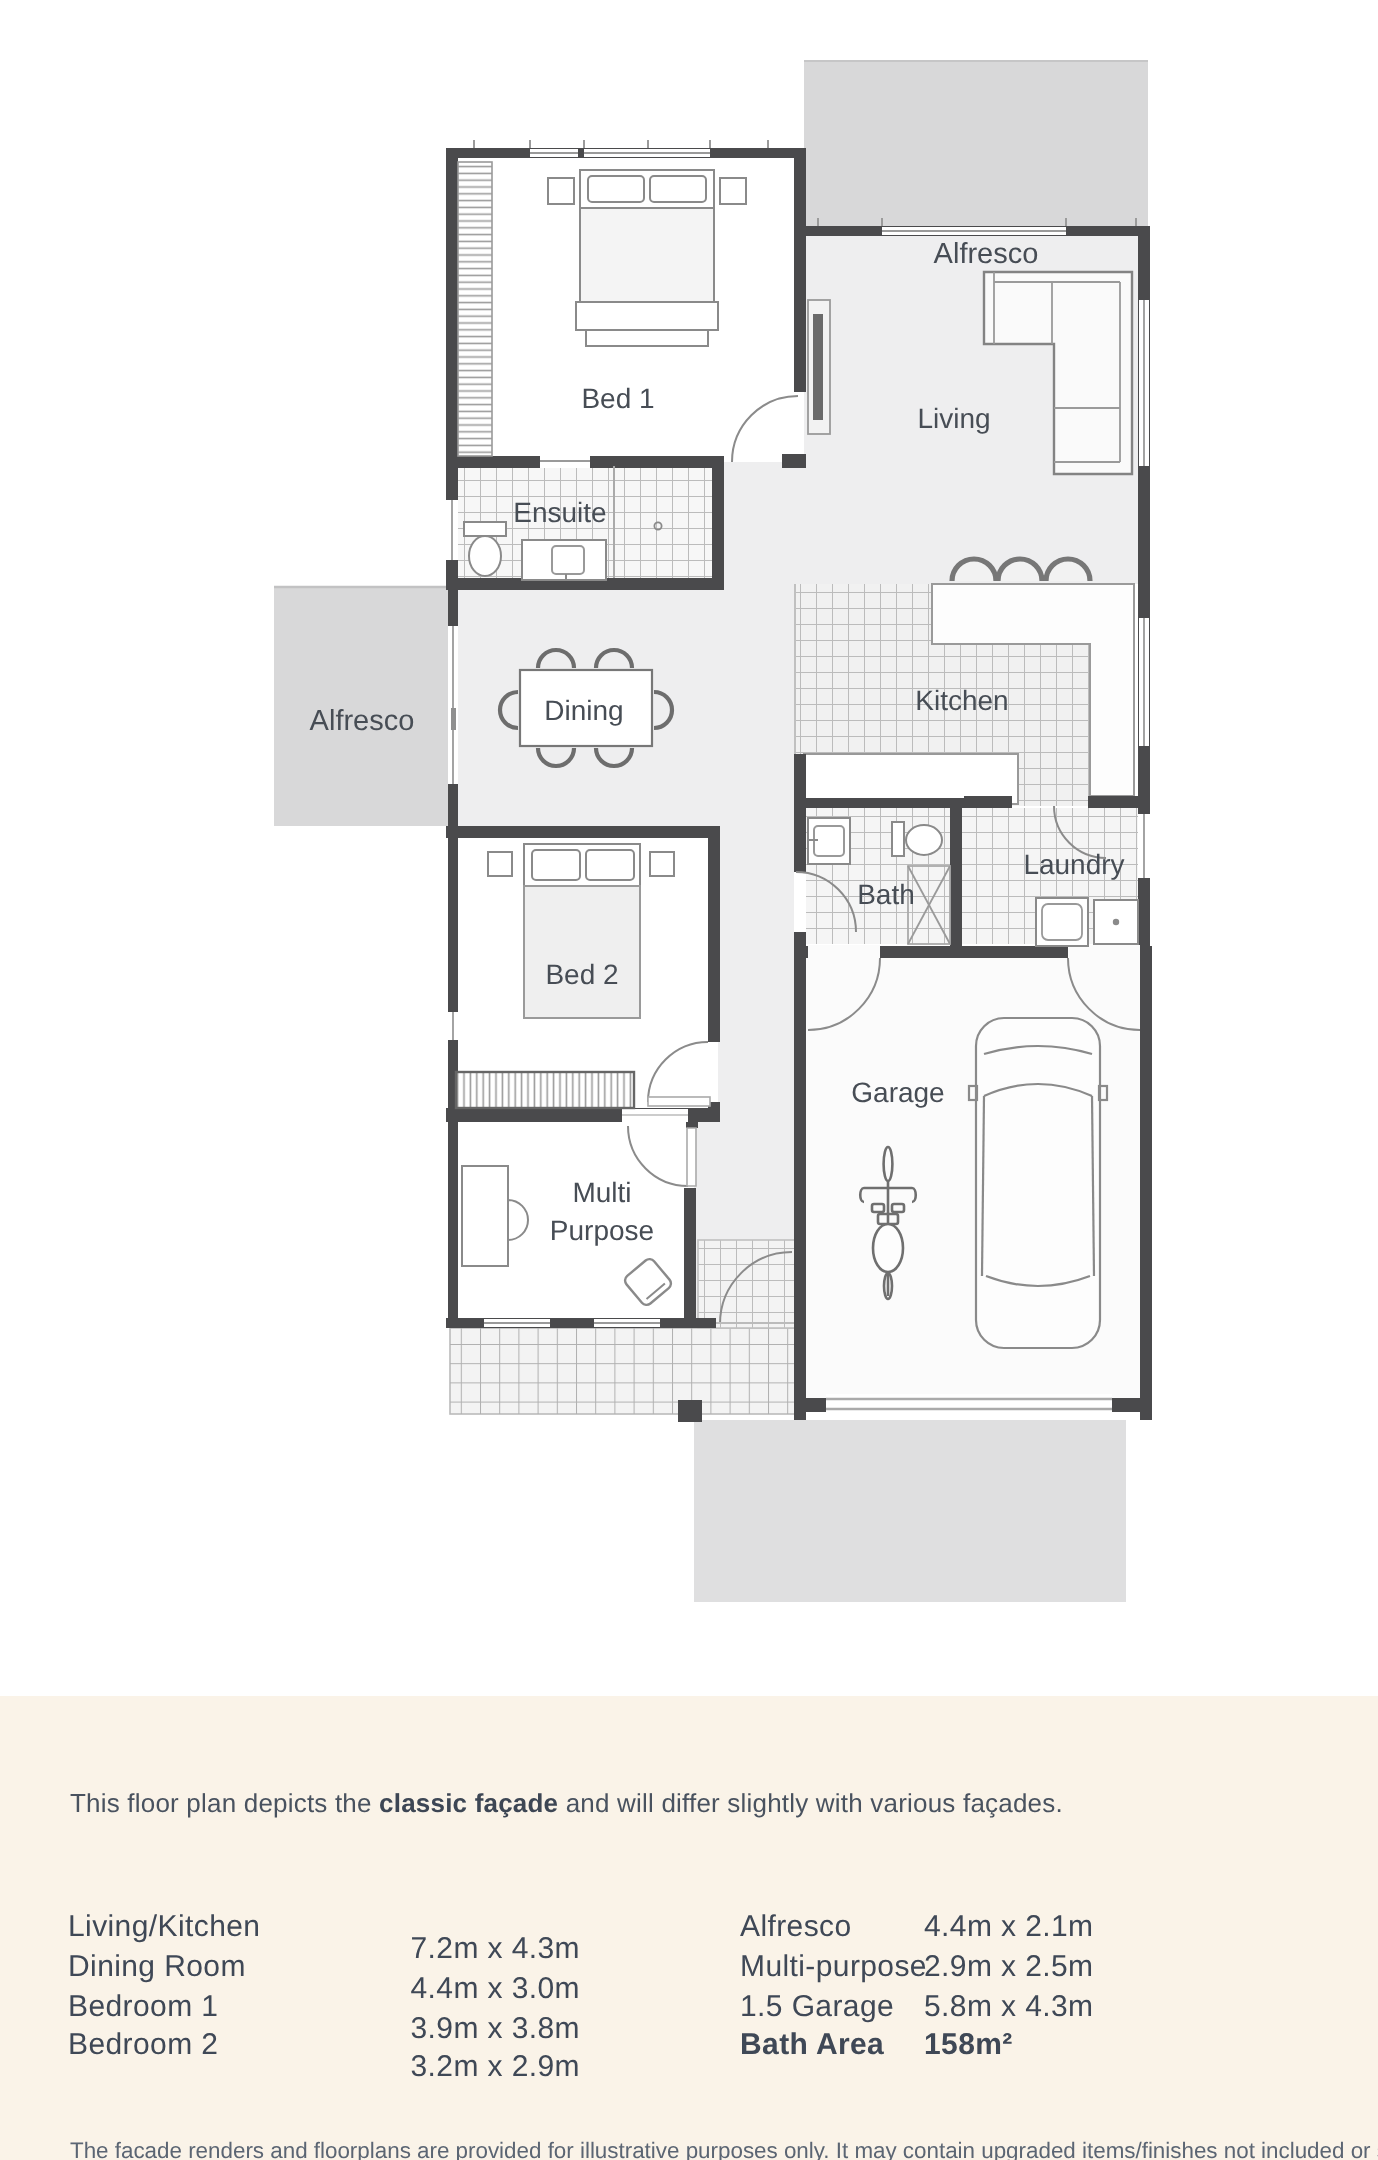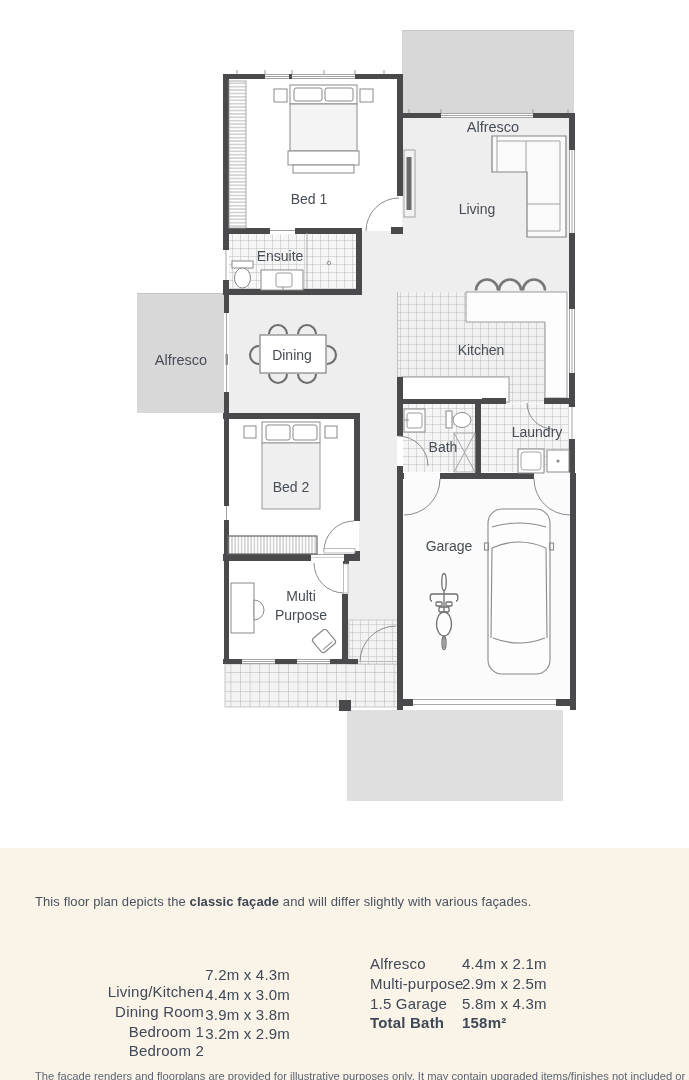--- a/index.html
+++ b/index.html
@@ -2,21 +2,21 @@
 <html><head>
 <meta charset="utf-8">
 <style>
 html,body{margin:0;padding:0;background:#fff;}
 body{width:689px;height:1080px;overflow:hidden;position:relative;font-family:"Liberation Sans",sans-serif;}
 svg text{font-family:"Liberation Sans",sans-serif;fill:#474d55;}
 .panel{position:absolute;left:0;top:848px;width:689px;height:232px;background:#faf3e8;color:#454e5c;}
 .head{position:absolute;left:35px;top:894px;font-size:13px;color:#49525f;letter-spacing:0.1px;}
 .head b{color:#3d4654;}
 .tbl{position:absolute;top:954px;font-size:15px;line-height:19.8px;color:#3f4856;letter-spacing:0.2px;}
-.c1{left:34px;width:170px;text-align:right;margin-top:28px;}
+.c1{left:34px;width:170px;text-align:left;}
 .c2{left:120px;width:170px;text-align:right;margin-top:11px;}
 .c3{left:370px;width:160px;text-align:left;}
 .c4{left:462px;width:160px;text-align:left;}
 .fine{position:absolute;left:35px;top:1069.8px;font-size:11.2px;color:#5b6573;white-space:nowrap;}
 </style>
 </head>
 <body>
 
 <svg width="689" height="848" viewBox="0 0 689 848">
 <defs>
@@ -372,18 +372,18 @@
 </svg>
 
 <div class="panel"></div>
 
 <div class="head">This floor plan depicts the <b>classic façade</b> and will differ slightly with various façades.</div>
 
 <div class="tbl c1">Living/Kitchen<br>Dining Room<br>Bedroom 1<br>Bedroom 2</div>
 
 <div class="tbl c2">7.2m x 4.3m<br>4.4m x 3.0m<br>3.9m x 3.8m<br>3.2m x 2.9m</div>
 
-<div class="tbl c3">Alfresco<br>Multi-purpose<br>1.5 Garage<br><b>Total Bath</b></div>
+<div class="tbl c3">Alfresco<br>Multi-purpose<br>1.5 Garage<br><b>Bath Area</b></div>
 
 <div class="tbl c4">4.4m x 2.1m<br>2.9m x 2.5m<br>5.8m x 4.3m<br><b>158m²</b></div>
 
 <div class="fine">The facade renders and floorplans are provided for illustrative purposes only. It may contain upgraded items/finishes not included or standard inclusions.</div>
 
 
 </body></html>

